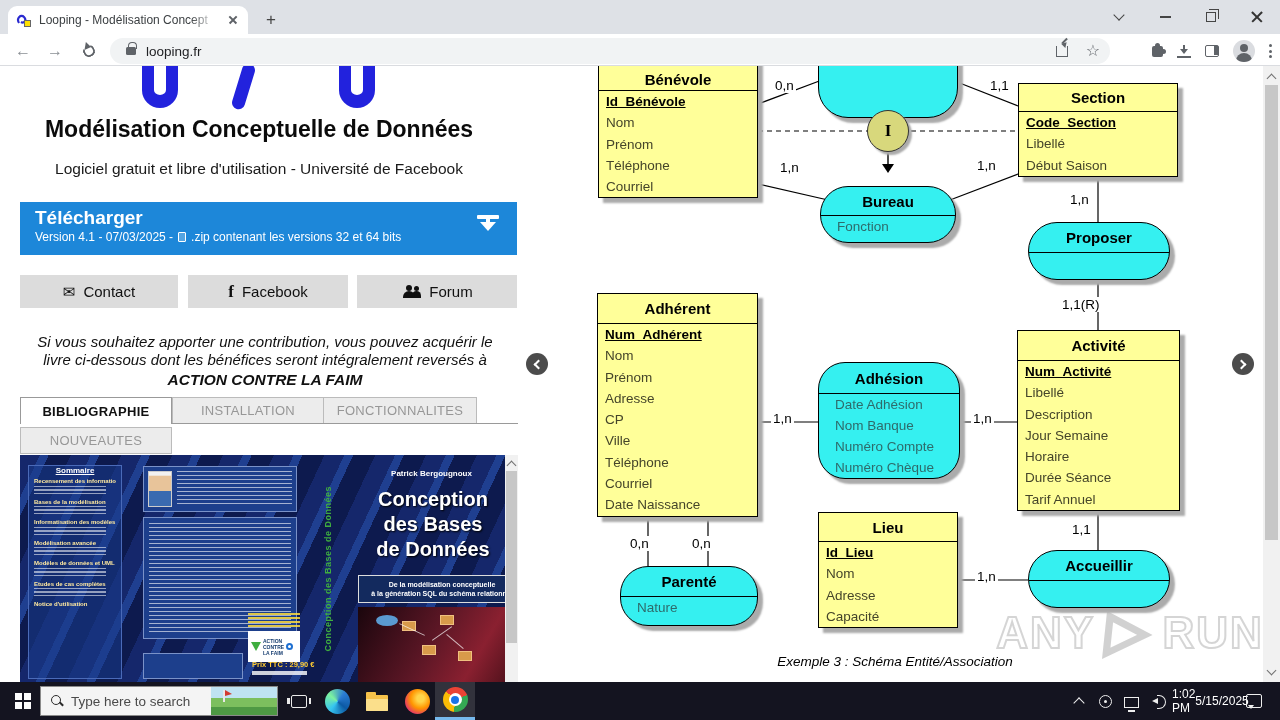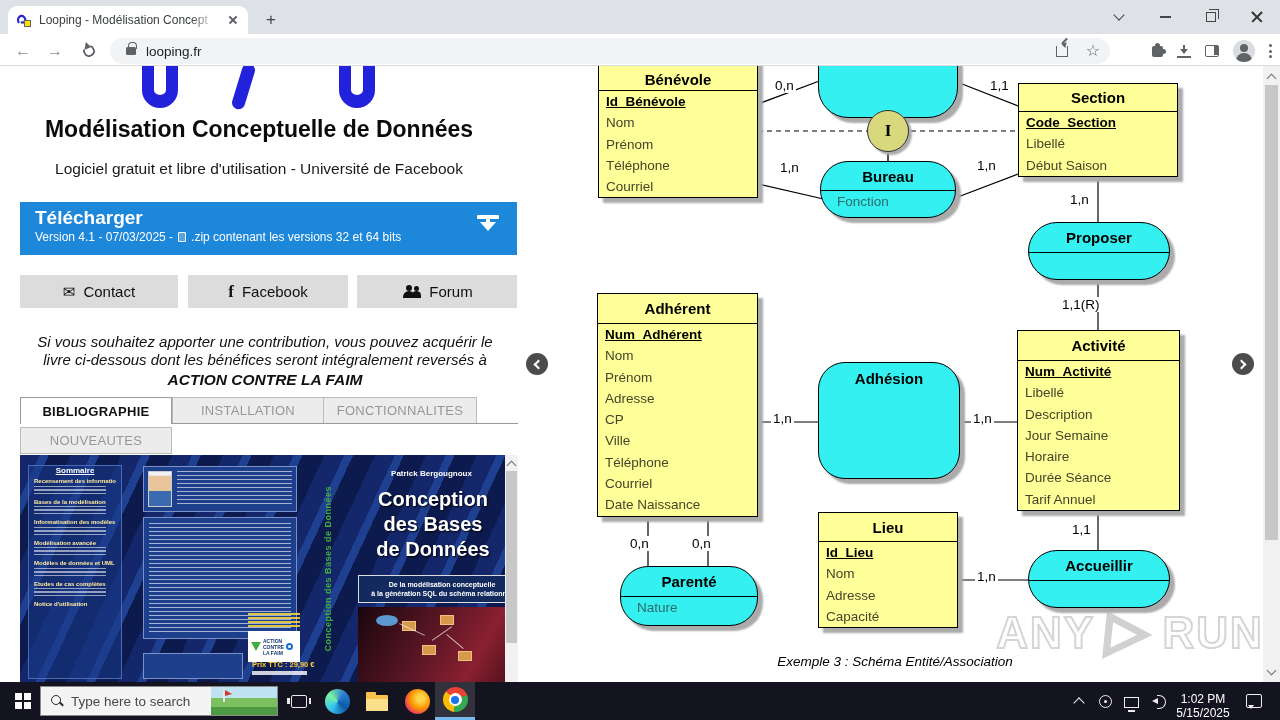--- a/index.html
+++ b/index.html
@@ -177,21 +177,21 @@
   .chrome-ball::after { content:""; position:absolute; left:8.5px; top:8.5px; width:8px; height:8px; border-radius:50%; background:#1a73e8; }
   .tray { position:absolute; top:0; height:38px; display:flex; align-items:center; justify-content:center; color:#eee; }
   .chev-up { width:8px; height:8px; border-left:1.7px solid #eee; border-top:1.7px solid #eee; transform:rotate(45deg); margin-top:3px; }
   .sync-ic { width:13px; height:13px; border:1.6px solid #eee; border-radius:50%; position:relative; }
   .sync-ic::after { content:""; position:absolute; left:4px; top:4px; width:3px; height:3px; background:#eee; border-radius:50%; }
   .net-ic { width:15px; height:11px; border:1.6px solid #eee; position:relative; margin-top:2px; }
   .net-ic::after { content:""; position:absolute; left:3px; bottom:-5px; width:7px; height:1.7px; background:#eee; }
   .vol-ic { position:relative; width:16px; height:14px; }
   .vol-ic::before { content:""; position:absolute; left:0; top:4px; border-top:3px solid transparent; border-bottom:3px solid transparent; border-right:6px solid #eee; width:3px; height:0; }
   .vol-ic::after { content:""; position:absolute; left:8px; top:1px; width:8px; height:12px; border:1.7px solid #eee; border-left:none; border-radius:0 8px 8px 0; }
-  .clock { position:absolute; top:0; height:38px; display:flex; flex-direction:column; align-items:center; justify-content:flex-end; color:#fff; font-size:12px; line-height:14px; }
+  .clock { position:absolute; top:0; height:38px; display:flex; flex-direction:row; align-items:center; justify-content:space-between; color:#fff; font-size:12px; line-height:14px; }
   .action-ic { width:16px; height:14px; border:1.6px solid #eee; border-radius:2px; position:relative; }
   .action-ic::after { content:""; position:absolute; left:1px; bottom:-5px; border:3px solid transparent; border-top:4px solid #eee; }
 </style>
 </head>
 <body>
 
 <div class="screen">
 
   <div class="tabstrip">
     <div class="tab">
@@ -406,21 +406,21 @@
       <div class="erow">Nom</div>
       <div class="erow">Prénom</div>
       <div class="erow">Téléphone</div>
       <div class="erow">Courriel</div>
     </div>
 
     <div class="assoc" style="left:818px; top:-40px; width:140px; height:92px; border-radius:30px;"></div>
 
     <div class="constraint" style="left:867px; top:44px;">I</div>
 
-    <div class="assoc" style="left:820px; top:95px; width:136px; height:57px; border-radius:28px;">
+    <div class="assoc" style="left:820px; top:120px; width:136px; height:57px; border-radius:28px;">
       <div class="hd" style="height:28px;">Bureau</div>
       <div class="body">
           <div class="arow">Fonction</div>
         </div>
     </div>
 
     <div class="entity" style="left:1018px; top:17px; width:160px;">
       <div class="hd" style="height:28px;">Section</div>
       <div class="erow key">Code_Section</div>
       <div class="erow">Libellé</div>
@@ -440,20 +440,26 @@
       <div class="erow">Adresse</div>
       <div class="erow">CP</div>
       <div class="erow">Ville</div>
       <div class="erow">Téléphone</div>
       <div class="erow">Courriel</div>
       <div class="erow">Date Naissance</div>
     </div>
 
     <div class="assoc" style="left:818px; top:296px; width:142px; height:117px; border-radius:27px;">
       <div class="hd" style="height:30px;">Adhésion</div>
+      <div class="body">
+        <div class="arow">Date Adhésion</div>
+        <div class="arow">Nom Banque</div>
+        <div class="arow">Numéro Compte</div>
+        <div class="arow">Numéro Chèque</div>
+      </div>
     </div>
 
     <div class="entity" style="left:1017px; top:264px; width:163px;">
       <div class="hd" style="height:30px;">Activité</div>
       <div class="erow key">Num_Activité</div>
       <div class="erow">Libellé</div>
       <div class="erow">Description</div>
       <div class="erow">Jour Semaine</div>
       <div class="erow">Horaire</div>
       <div class="erow">Durée Séance</div>

